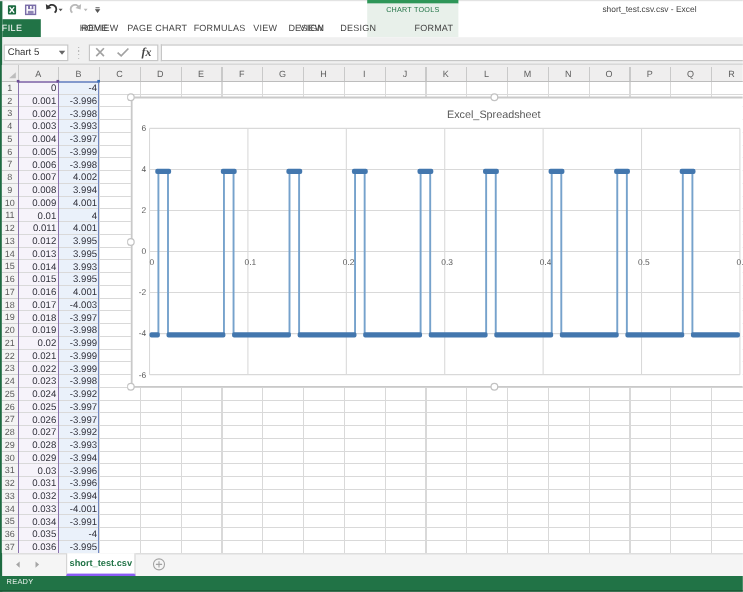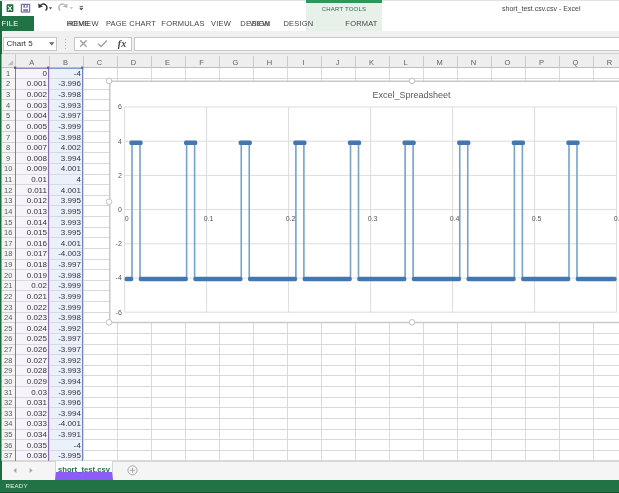--- a/index.html
+++ b/index.html
@@ -300,20 +300,20 @@
     <circle cx="3.0" cy="245.3" r="2.8" fill="#ffffff" stroke="#c2c2c2" stroke-width="1"></circle>
     <circle cx="306.0" cy="4.0" r="2.8" fill="#ffffff" stroke="#c2c2c2" stroke-width="1"></circle>
     <circle cx="306.0" cy="245.3" r="2.8" fill="#ffffff" stroke="#c2c2c2" stroke-width="1"></circle>
   </svg>
 
 <div class="abs" style="left:1.5px;top:461px;width:617.5px;height:19px;background:#f5f5f5;border-top:1px solid #d8d8d8"></div>
 <svg class="abs" style="left:0;top:461px" width="150" height="19" viewBox="0 0 150 19">
  <path d="M 16.4 6.9 L 13.4 9.5 L 16.4 12.1 Z" fill="#a5a5a5"></path>
  <path d="M 29.6 6.9 L 32.6 9.5 L 29.6 12.1 Z" fill="#a5a5a5"></path>
 </svg>
-<div class="abs" style="left:55px;top:461px;width:58px;height:19px;background:#fff;border-left:1px solid #d5d5d5;border-right:1px solid #d5d5d5;border-bottom:8px solid #8b5cf6;color:#217346;font-weight:bold;font-size:7.7px;text-align:center;line-height:17px">short_test.csv</div>
+<div class="abs" style="left:55px;top:461px;width:58px;height:19px;background:#fff;border-left:1px solid #d5d5d5;border-right:1px solid #d5d5d5;border-bottom:2px solid #8b5cf6;color:#217346;font-weight:bold;font-size:7.7px;text-align:center;line-height:17px">short_test.csv</div>
 <svg class="abs" style="left:122px;top:461px" width="20" height="19" viewBox="0 0 20 19">
  <circle cx="10.5" cy="9.3" r="4.6" fill="none" stroke="#a2a2a2" stroke-width="0.9"></circle>
  <path d="M 7.9 9.3 H 13.1 M 10.5 6.7 V 11.9" stroke="#a2a2a2" stroke-width="0.9"></path>
 </svg>
 
 <div class="abs" style="left:0;top:479.5px;width:619px;height:13.5px;background:#217346;border-bottom:1.5px solid #174f2e"></div>
 <div class="abs" style="left:5.5px;top:482px;font-size:6.2px;color:#e8f1eb;letter-spacing:.2px">READY</div>
 
 </body></html>

